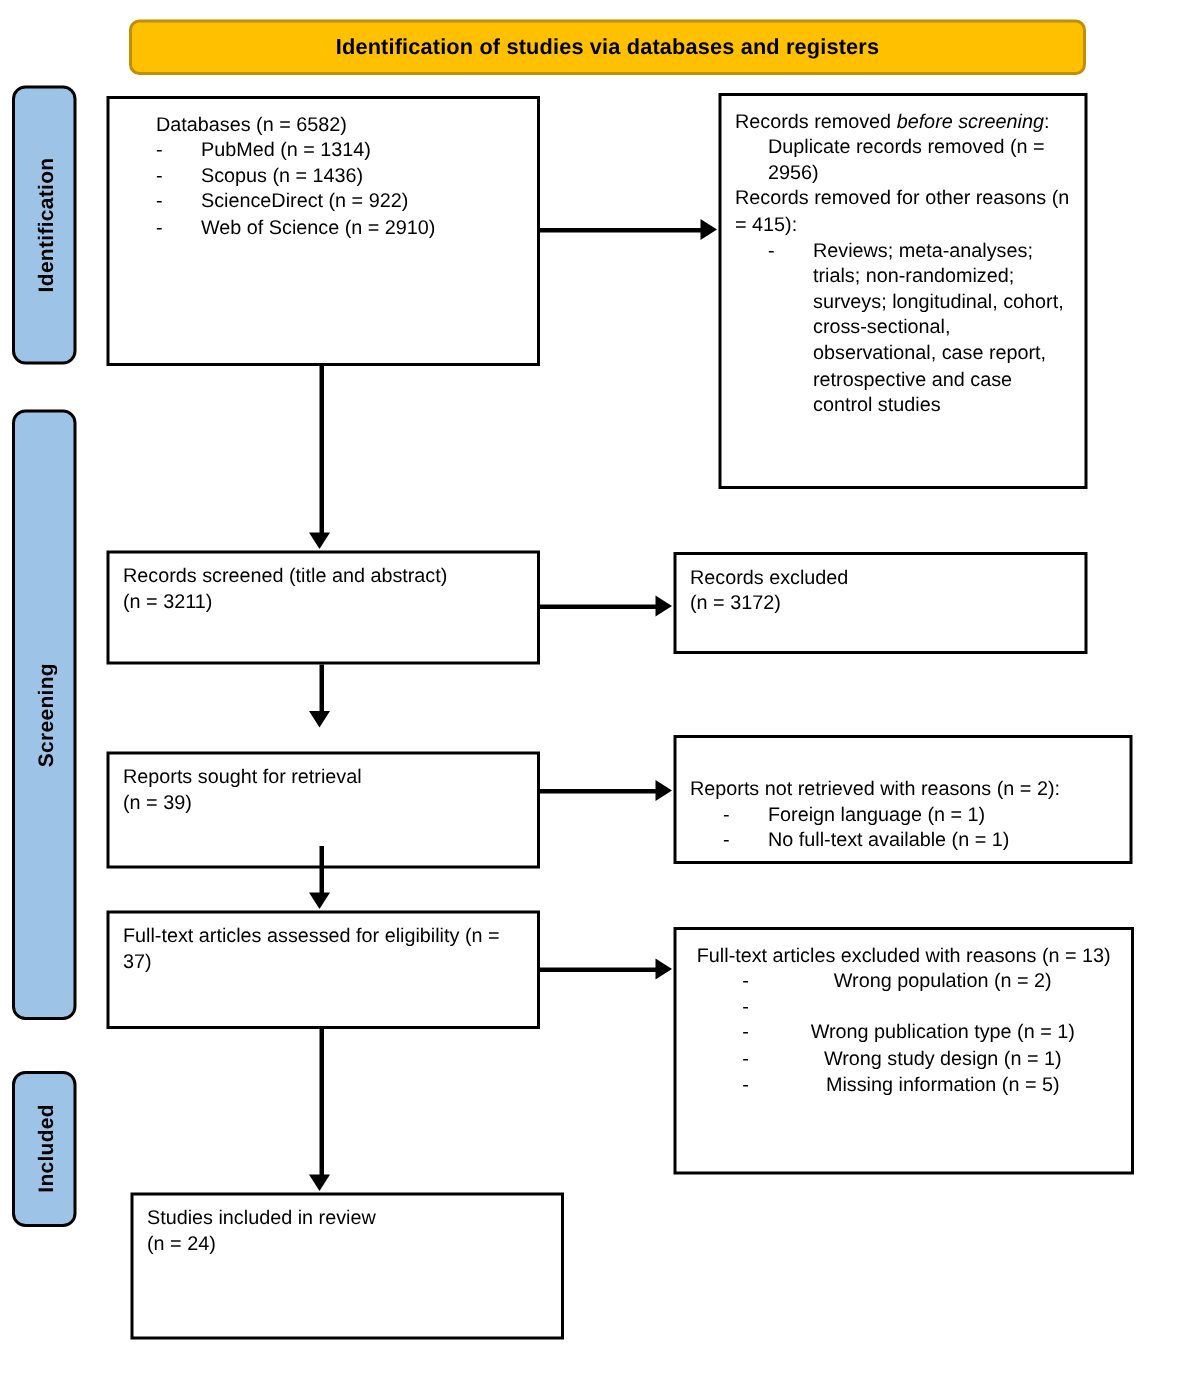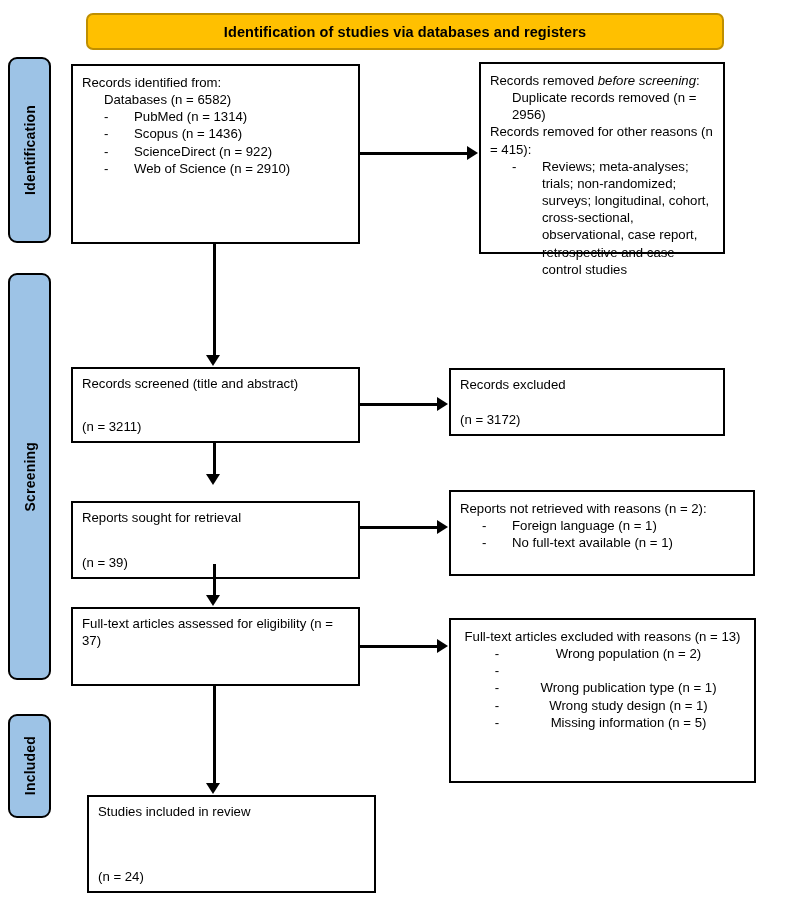--- a/index.html
+++ b/index.html
@@ -67,42 +67,42 @@
   .box {
     position: absolute;
     background: #ffffff;
     border: 2px solid #000000;
     padding: 6px 9px;
     font-size: 13.2px;
     line-height: 1.30;
     color: #000000;
     display: flex;
     flex-direction: column;
-    justify-content: space-between;
+    justify-content: flex-start;
   }
   .box.top-align { justify-content: flex-start; padding-top: 8px; }
 
   .ln { white-space: normal; }
   .ind1 { padding-left: 22px; }
   .dash-row { display: flex; padding-left: 22px; }
   .dash-row .dash { width: 30px; flex: 0 0 30px; }
   .dash-row .dtxt { flex: 1 1 auto; }
   .ital { font-style: italic; }
 
   
   #box-identified      { left: 71px;  top: 64px;  width: 289px; height: 180px; }
   #box-screened        { left: 71px;  top: 367px; width: 289px; height: 76px;  }
   #box-sought          { left: 71px;  top: 486px; width: 289px; height: 78px; margin-top: 15px;  }
   #box-assessed        { left: 71px;  top: 607px; width: 289px; height: 79px;  }
   #box-included        { left: 71px;  top: 795px; width: 289px; height: 98px; margin-left: 16px;  }
 
   
-  #box-removed         { left: 479px; top: 62px;  width: 246px; height: 192px; }
+  #box-removed         { left: 479px; top: 62px;  width: 246px; height: 264px; }
   #box-excluded        { left: 449px; top: 368px; width: 276px; height: 68px;  }
-  #box-not-retrieved   { left: 449px; top: 490px; width: 306px; height: 86px;  }
+  #box-not-retrieved   { left: 449px; top: 490px; width: 306px; height: 86px; justify-content: flex-end;  }
   #box-fulltext-excl   { left: 449px; top: 618px; width: 307px; height: 165px; text-align: center; }
 
   
   .vline {
     position: absolute;
     width: 2.5px;
     background: #000000;
   }
   .hline {
     position: absolute;
@@ -157,21 +157,20 @@
     <span class="stage-label">Identification</span>
   </div>
   <div class="stage" id="stage-screening">
     <span class="stage-label">Screening</span>
   </div>
   <div class="stage" id="stage-included">
     <span class="stage-label">Included</span>
   </div>
 
   <div class="box top-align" id="box-identified">
-    <div class="ln">Records identified from:</div>
     <div class="ln ind1">Databases (n = 6582)</div>
     <div class="dash-row">
       <span class="dash">-</span>
       <span class="dtxt">PubMed (n = 1314)</span>
     </div>
     <div class="dash-row">
       <span class="dash">-</span>
       <span class="dtxt">Scopus (n = 1436)</span>
     </div>
     <div class="dash-row">

